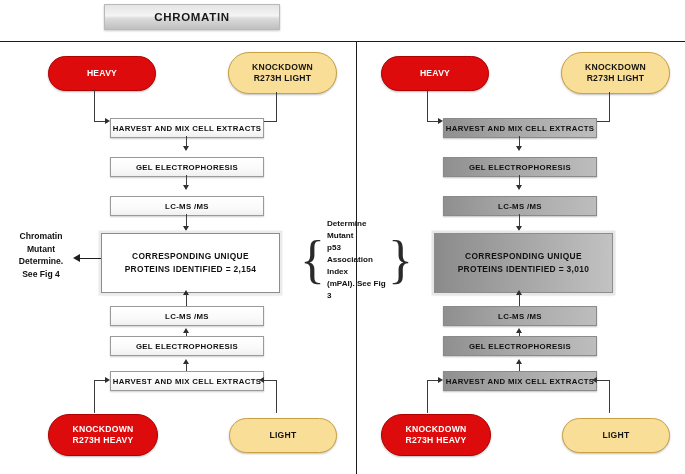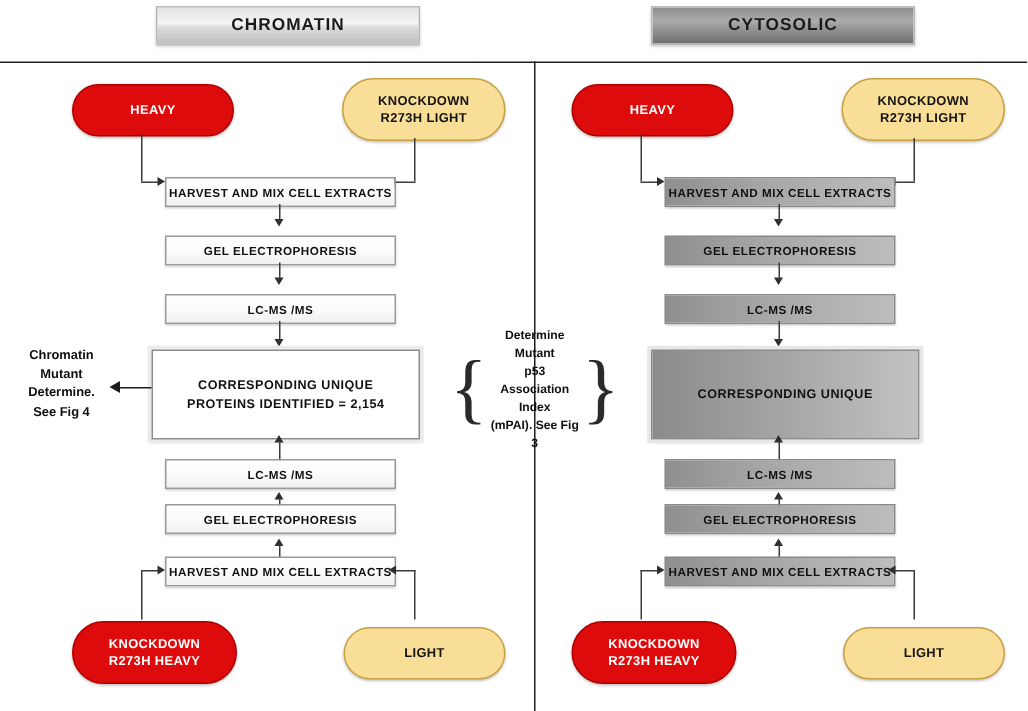--- a/index.html
+++ b/index.html
@@ -189,38 +189,35 @@
     justify-content: center;
   }
   .bracket-note .brace {
     font-size: 52px;
     font-weight: 300;
     line-height: 0.82;
     color: #2a2a2a;
     font-family: "Liberation Serif", serif;
   }
   .bracket-note .note-text {
-    text-align: center;
+    text-align: left;
     font-size: 8.1px;
     font-weight: bold;
     line-height: 1.5;
     color: #101010;
     padding: 0 2px;
   }
 </style>
 </head>
 <body>
 
 <div id="figure">
 
   <div class="col-header chromatin">
     <span>CHROMATIN</span>
-  </div>
-  <div class="col-header cytosolic">
-    <span>CYTOSOLIC</span>
   </div>
 
   <div class="rule-h"></div>
   <div class="rule-v"></div>
 
   <div class="term red" style="left:48px; top:56px; width:94px; height:33px;">
     <span>HEAVY</span>
   </div>
 
   <div class="term yellow" style="left:228px; top:52px; width:95px; height:40px;">
@@ -354,20 +351,21 @@
 
   <div class="proc gray" style="left:443px; top:196px; width:152px; height:18px;">
     <span>LC-MS /MS</span>
   </div>
   <div class="arrow down" style="left:516px; top:226px;"></div>
   <div class="vline" style="left:519px; top:214px; height:14px;"></div>
 
   <div class="result gray" style="left:434px; top:233px; width:171px; height:52px;">
     <span class="inner">
       <span>CORRESPONDING UNIQUE</span><br>
+      <span>PROTEINS IDENTIFIED = 3,010</span>
     </span>
   </div>
 
   <div class="arrow up" style="left:516px; top:290px;"></div>
   <div class="vline" style="left:519px; top:294px; height:13px;"></div>
 
   <div class="proc gray" style="left:443px; top:306px; width:152px; height:18px;">
     <span>LC-MS /MS</span>
   </div>
   <div class="arrow up" style="left:516px; top:328px;"></div>

